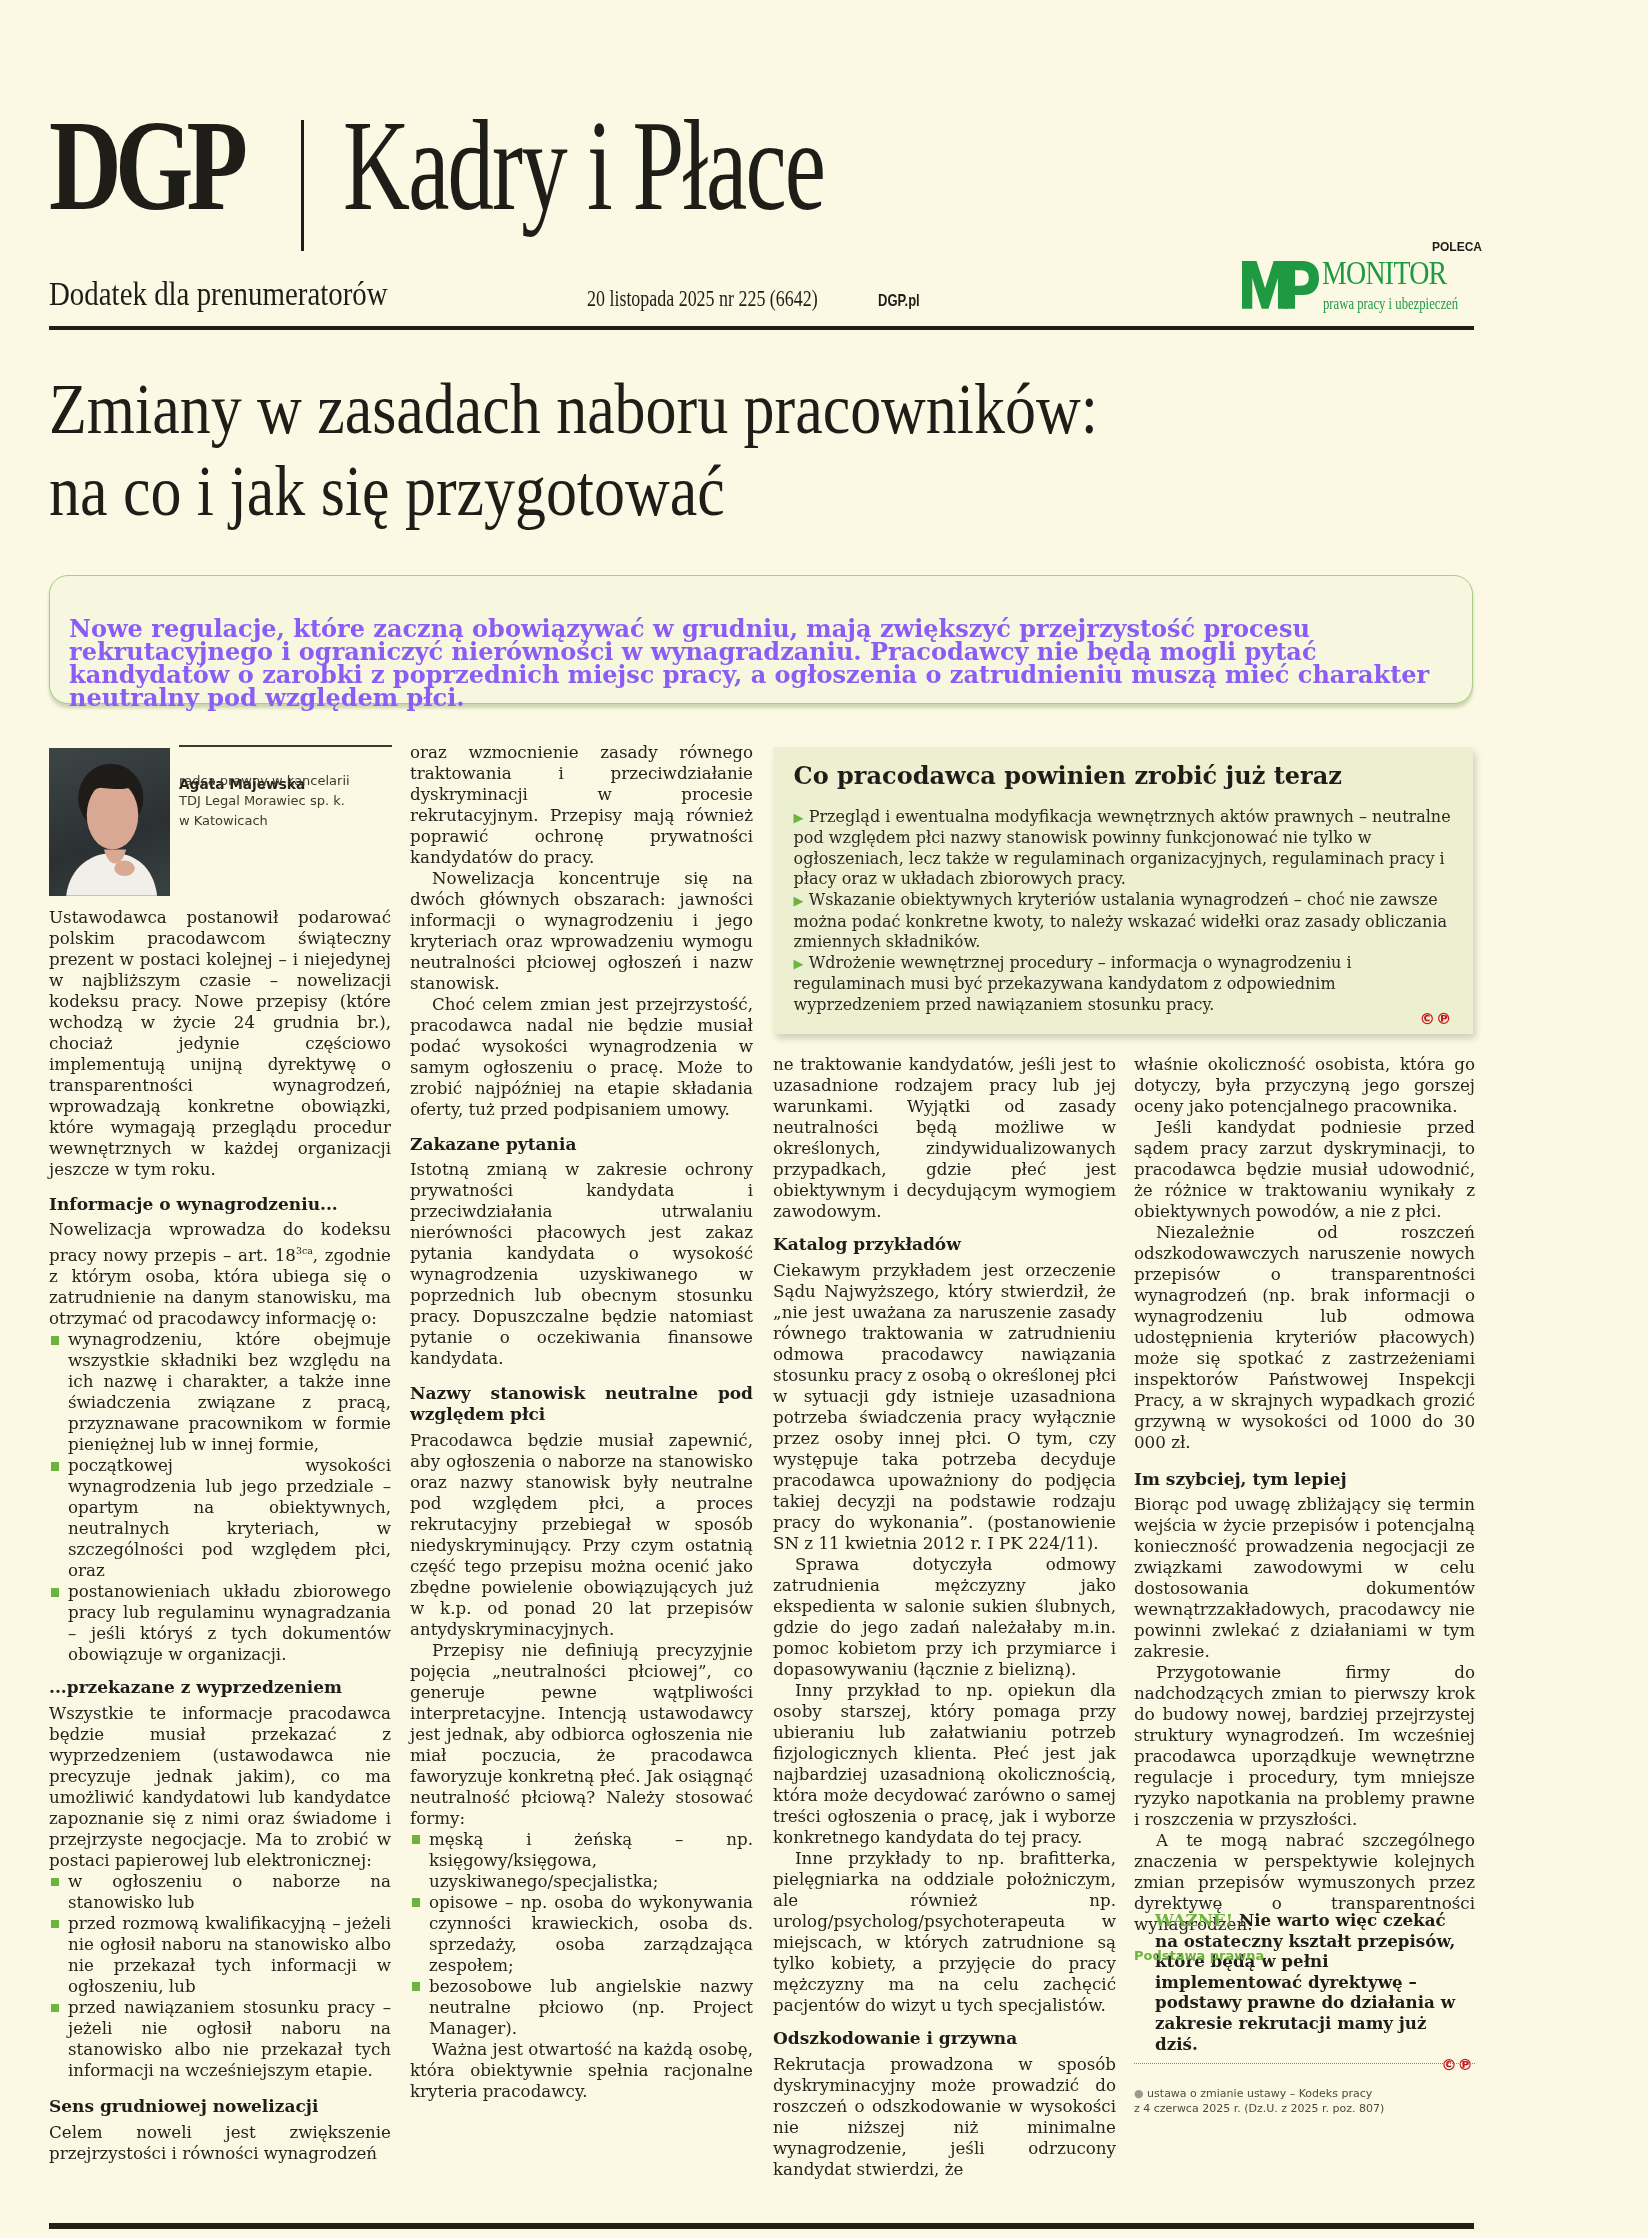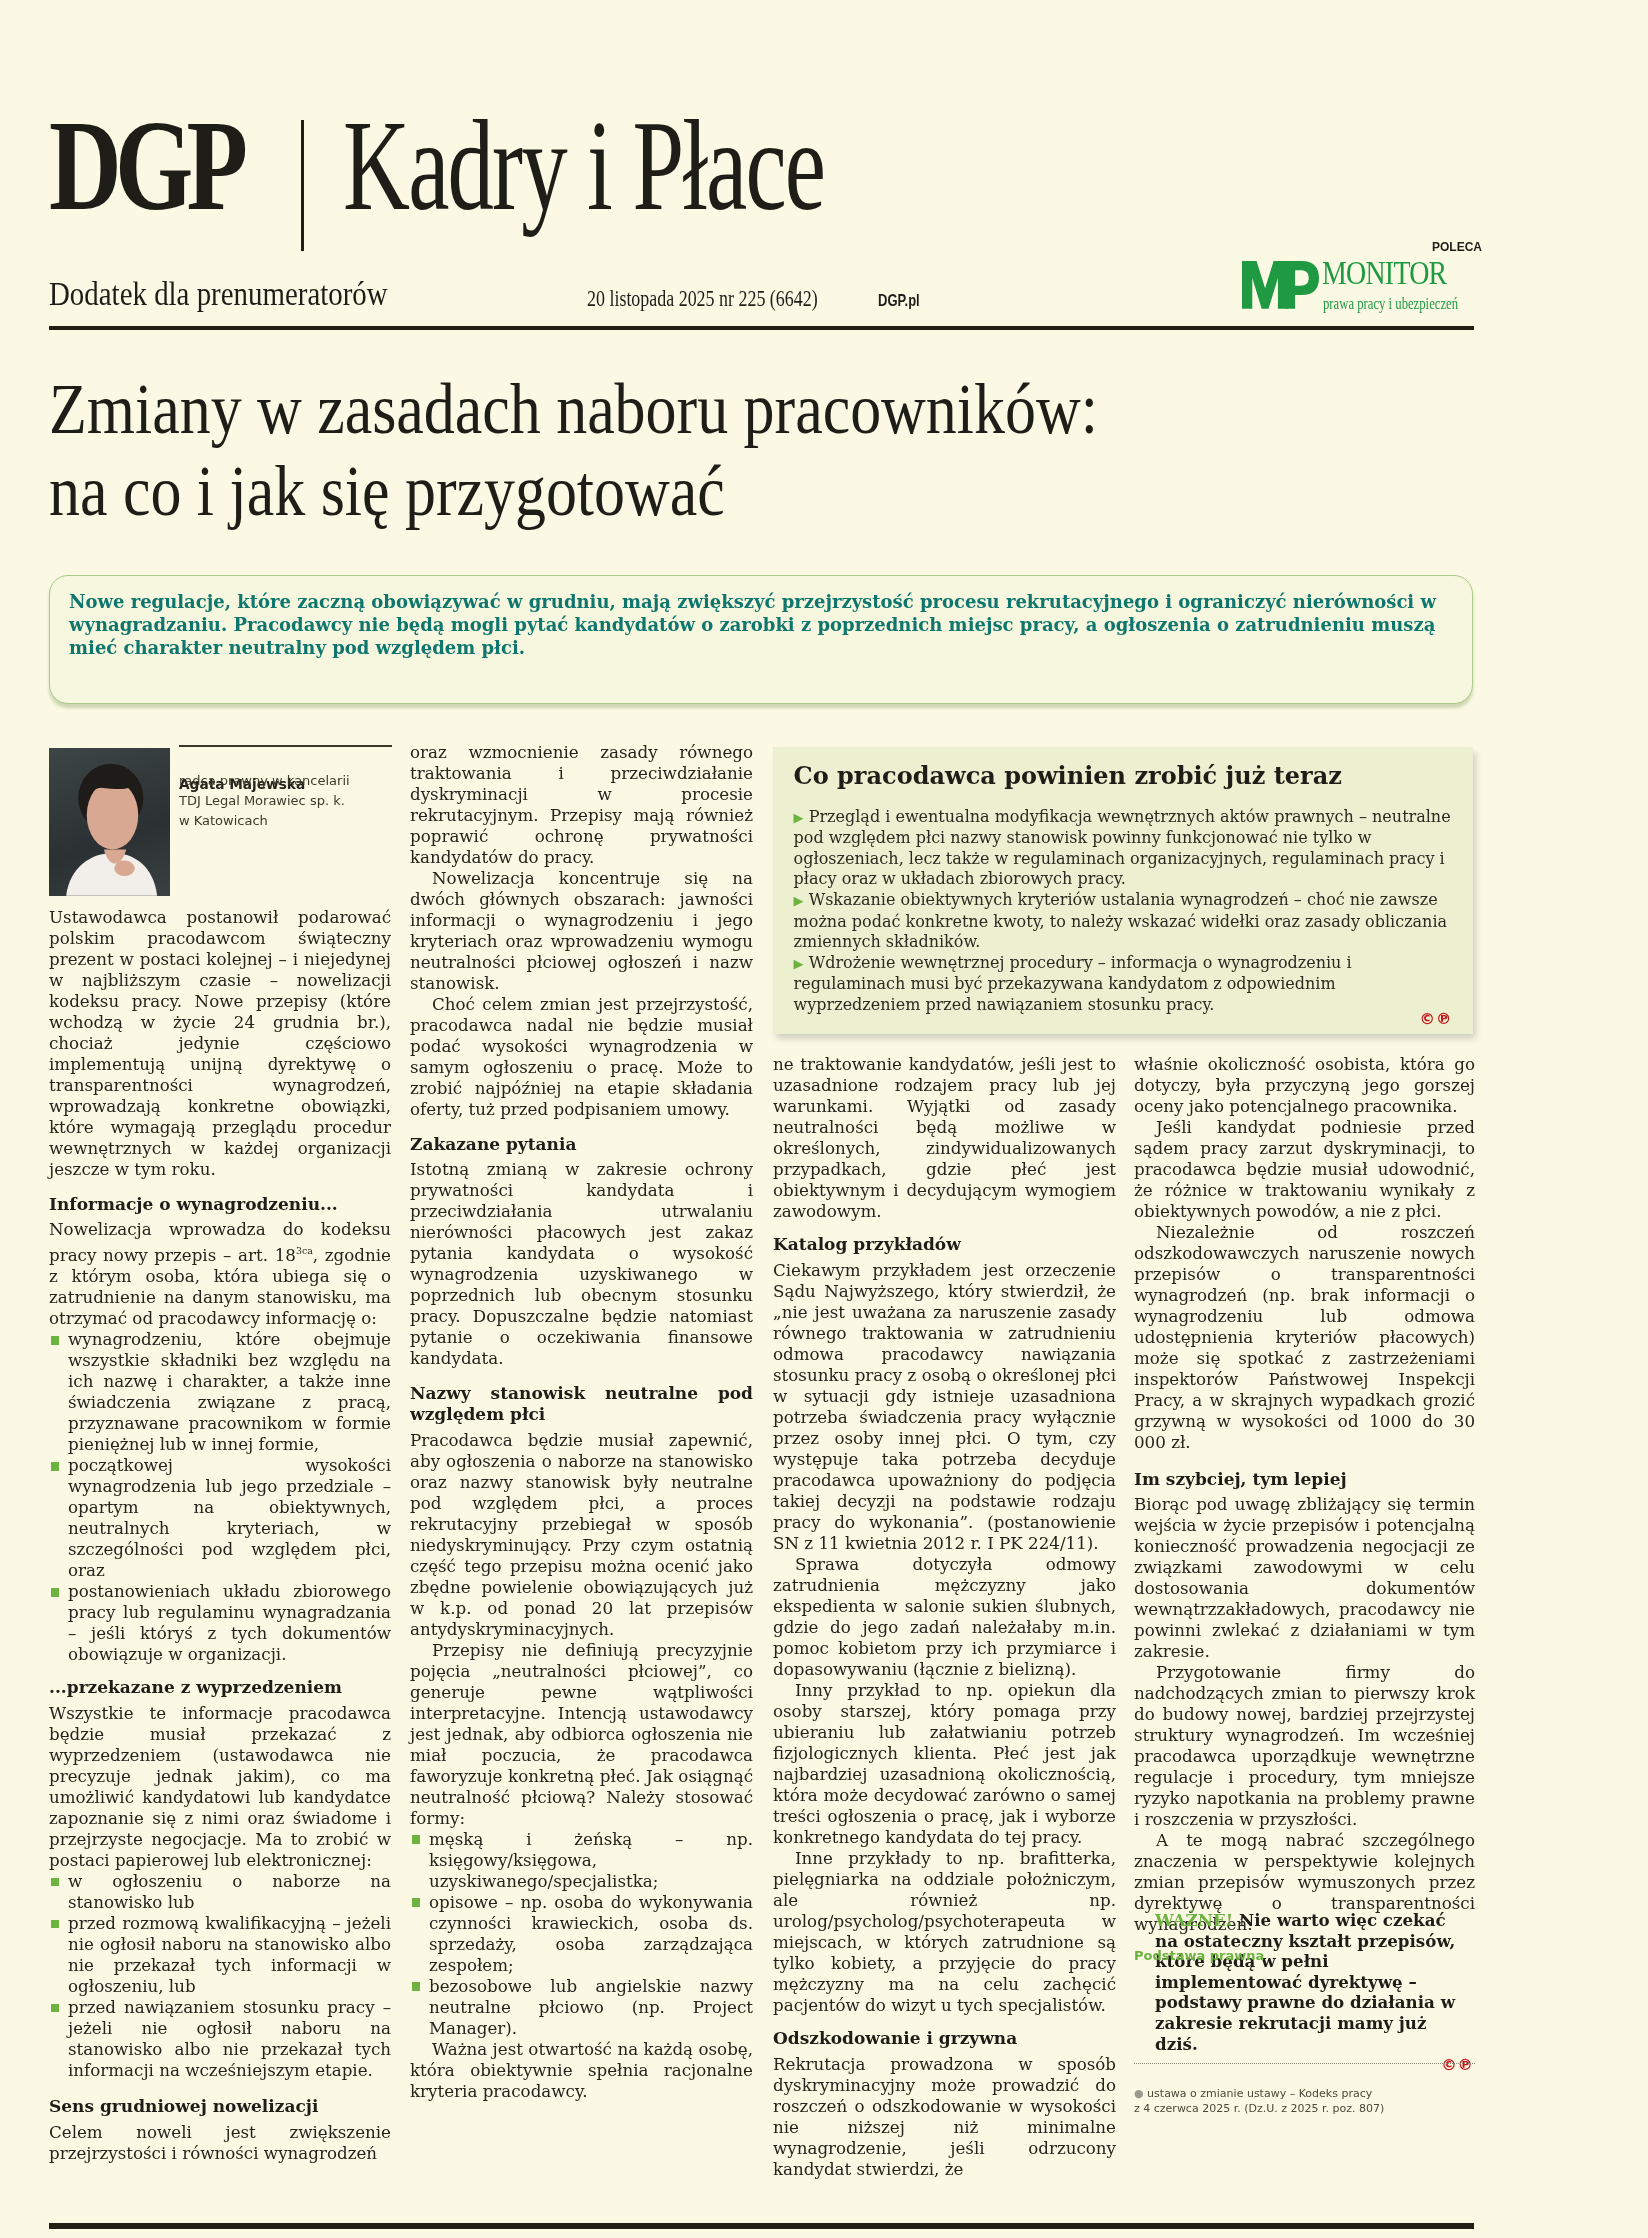--- a/index.html
+++ b/index.html
@@ -17,21 +17,21 @@
   .dgppl { left:878px; top:291px; font-family:"Liberation Sans", sans-serif; font-weight:bold; font-size:16.3px; color:#1e1d17; transform:scaleX(0.8); transform-origin:left top; }
   .poleca { left:1432px; top:240px; font-family:"Liberation Sans", sans-serif; font-weight:bold; font-size:12px; color:#1e1d17; }
   .mp-logo { left:1242px; top:259px; width:77px; height:50px; }
   .mp-monitor { left:1322px; top:256px; font-family:"Liberation Serif", serif; font-size:34px; color:#1f9a43; line-height:1; transform:scaleX(0.82); transform-origin:left top; letter-spacing:-0.9px; }
   .mp-sub { left:1323px; top:294px; font-family:"Liberation Serif", serif; font-size:16.3px; color:#1f9a43; transform:scaleX(0.78); transform-origin:left top; white-space:nowrap; }
   .top-rule { left:49px; top:326px; width:1425px; height:4.3px; background:#231f17; }
   
   .headline { left:49px; top:368px; font-family:"Liberation Serif", serif; font-size:72px; line-height:82px; color:#1e1d17; transform:scaleX(0.86); transform-origin:left top; white-space:nowrap; }
   
   .lead-box { left:49px; top:575px; width:1424px; height:129px; border:1.7px solid #a9cc8a; border-radius:19px; background:#F6F7DE; box-shadow:0 3.4px 3.4px rgba(120,150,80,0.35); box-sizing:border-box; }
-  .lead-text { position:absolute; left:19px; top:14px; width:1374px; font-family:"DejaVu Serif", serif; font-weight:bold; font-size:18px; line-height:23px; color:#0f766e; }
+  .lead-text { position:absolute; left:19px; top:41px; width:1374px; font-family:"DejaVu Serif", serif; font-weight:bold; font-size:24px; line-height:23px; color:#8b5cf6; }
   
   .col { font-family:"DejaVu Serif", serif; font-size:16.7px; line-height:21px; color:#25231b; text-align:justify; hyphens:manual; }
   .col p { margin:0; }
   .col p.ind { text-indent:22px; }
   .col h3 { font-family:"DejaVu Serif", serif; font-weight:bold; font-size:17px; margin:12px 0 5.2px 0; line-height:20.6px; color:#1e1d17; }
   .col ul { list-style:none; margin:0; padding:0; }
   .col li { position:relative; padding-left:19px; }
   .col li::before { content:""; position:absolute; left:1.7px; top:6.9px; width:8.6px; height:8.6px; background:#6db33f; }
   .accent { color:#6db33f; font-weight:bold; }
   

